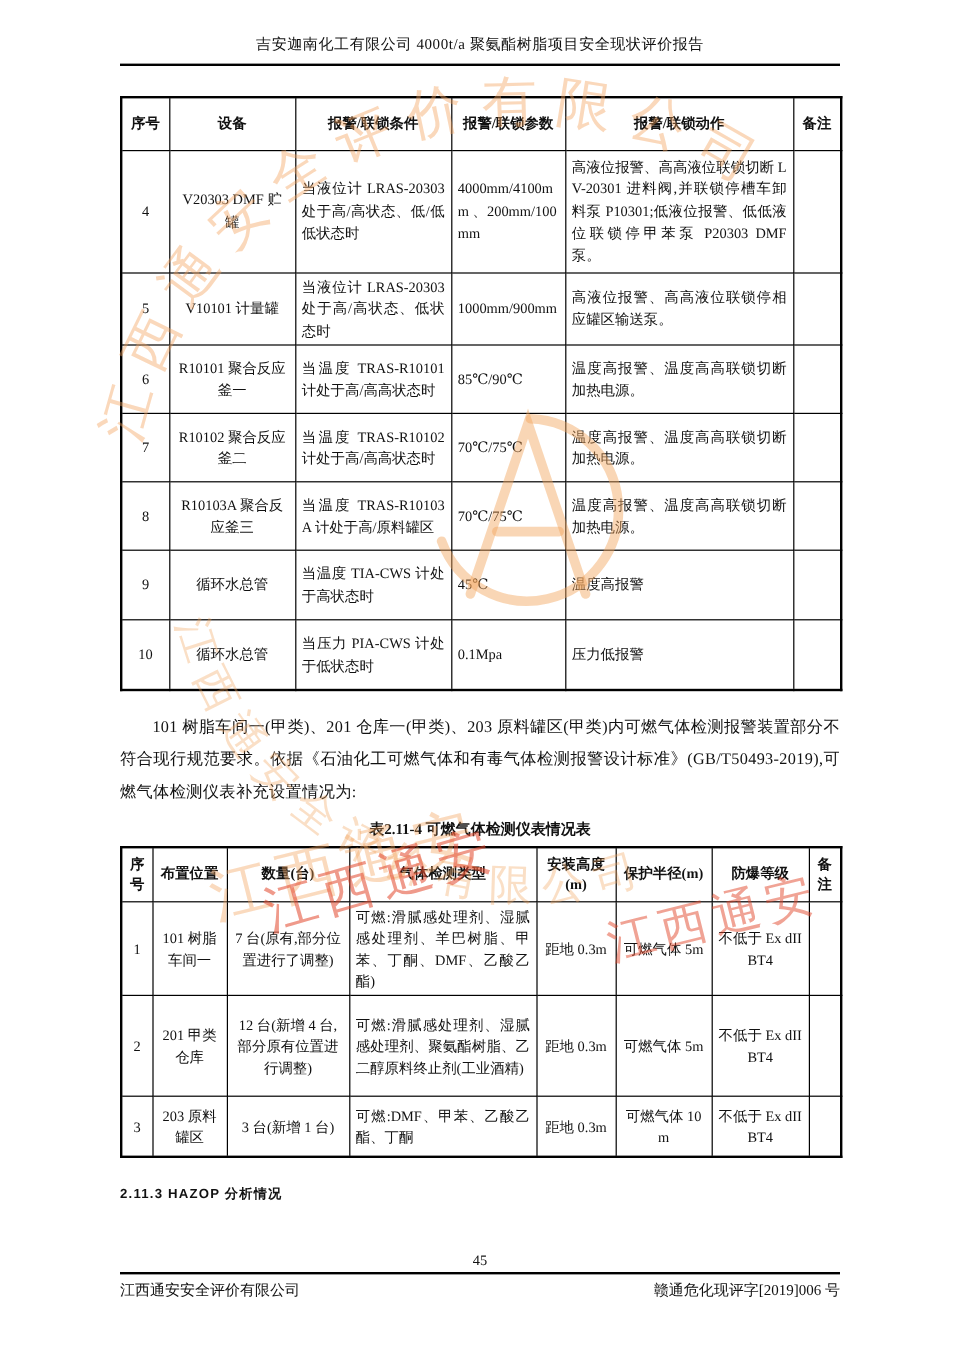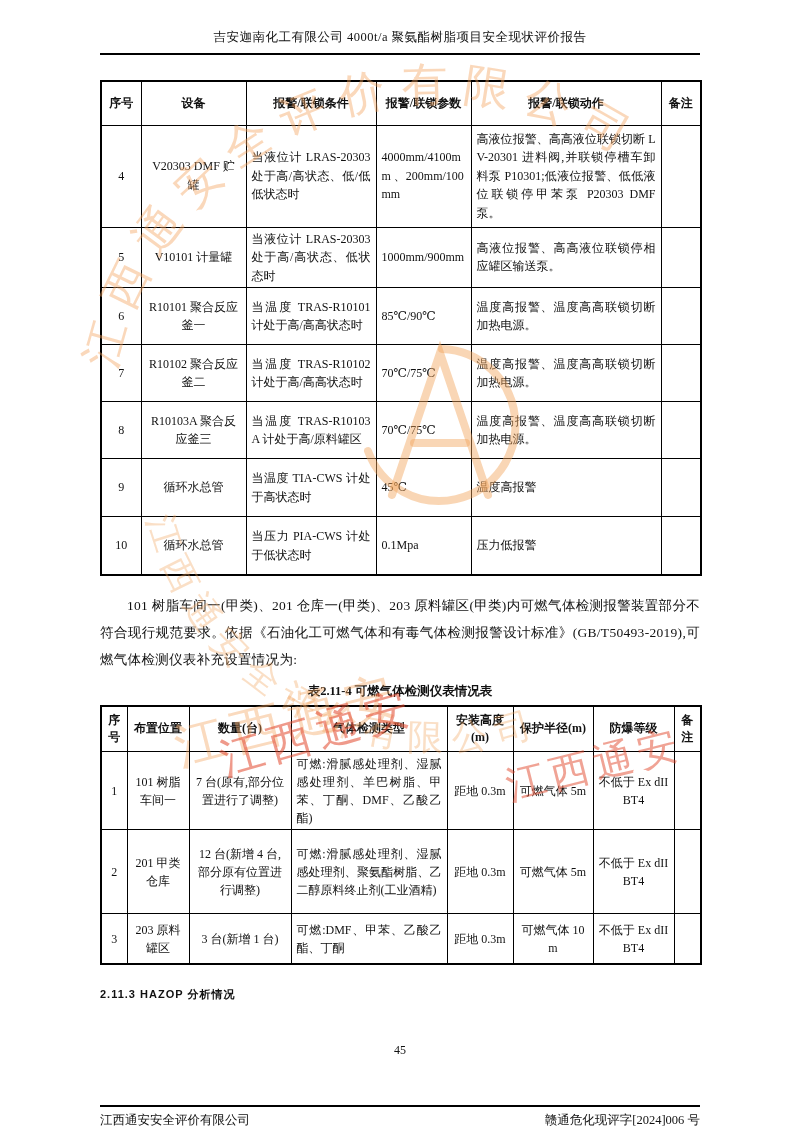--- a/index.html
+++ b/index.html
@@ -34,21 +34,21 @@
 
   .section-heading {
     margin-top:22px; font-family:Liberation Sans, sans-serif;
     font-weight:bold; font-size:11px; letter-spacing:1px;
   }
 
   .page-number { position:absolute; top:1043px; left:0; width:800px; text-align:center; font-size:12px; z-index:1; }
   .page-footer {
     position:absolute; top:1060px; left:100px; width:600px; z-index:1;
     border-top:2px solid #000; padding-top:5px;
-    display:flex; justify-content:space-between; font-size:12.5px;margin-top:45px;
+    display:flex; justify-content:space-between; font-size:12.5px;
   }
 
   .watermark { position:absolute; inset:0; z-index:2; pointer-events:none; }
   .footnote-cell { text-align:left; padding:4px 7px; }
 </style>
 </head>
 <body>
 
 <div class="content">
 
@@ -195,21 +195,21 @@
   </table>
 
   <h2 class="section-heading">2.11.3 HAZOP 分析情况</h2>
 
 </div>
 
 <div class="page-number">45</div>
 
 <div class="page-footer">
   <span>江西通安安全评价有限公司</span>
-  <span>赣通危化现评字[2024]006 号</span>
+  <span>赣通危化现评字[2019]006 号</span>
 </div>
 
 <svg class="watermark" viewBox="0 0 800 1131" width="800" height="1131" xmlns="http://www.w3.org/2000/svg">
   <defs>
     <path id="arcTop" d="M 110 430 A 330 330 0 0 1 770 430" fill="none"></path>
     <path id="arcBottom" d="M 140 450 A 300 300 0 0 0 740 450" fill="none"></path>
   </defs>
 
   <text font-size="46" letter-spacing="14" fill="#f2a35c" fill-opacity="0.42">
     <textPath href="#arcTop" startOffset="60">江西通安全评价有限公司</textPath>

